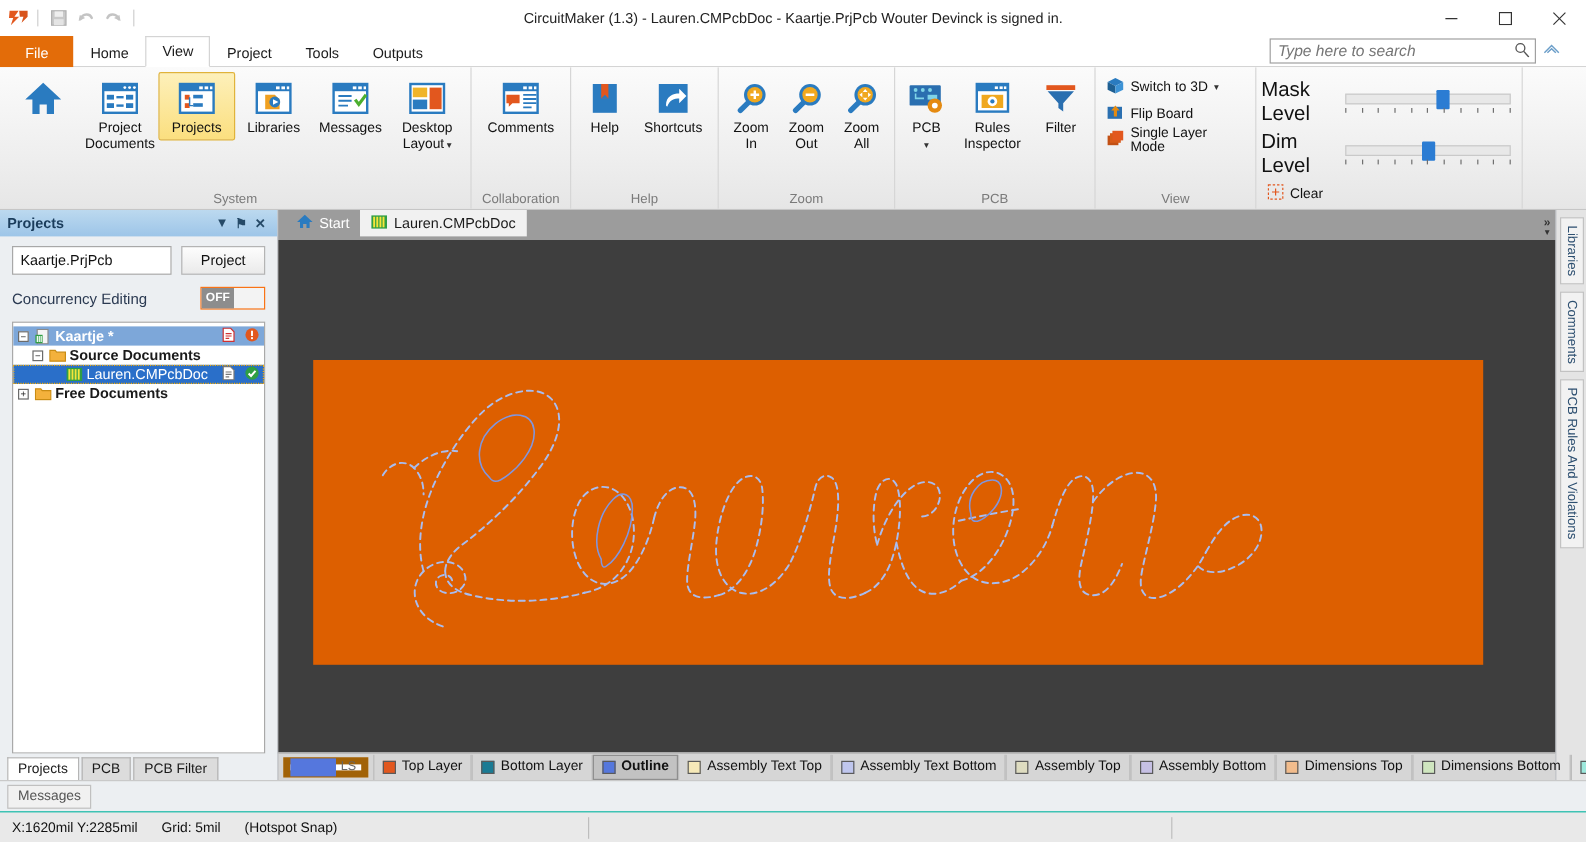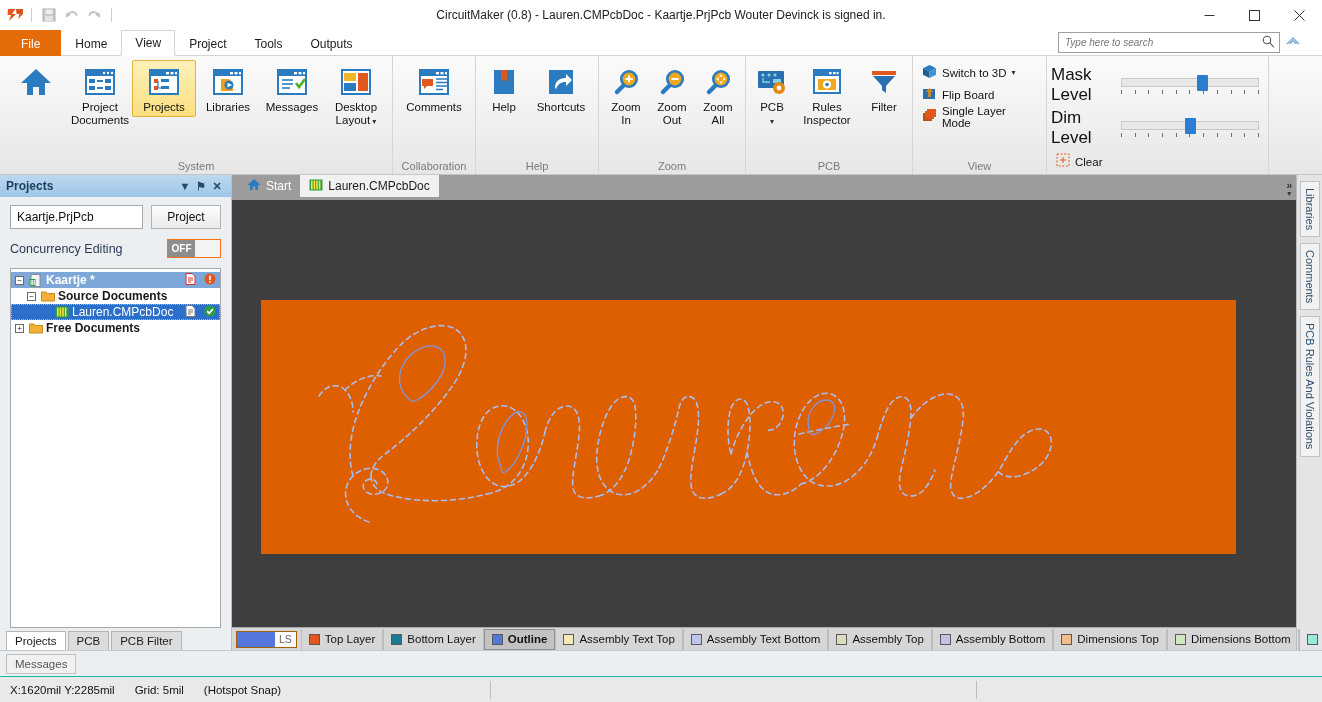--- a/index.html
+++ b/index.html
@@ -46,21 +46,21 @@
     background: #fff; border-color: #d4d4d4; border-bottom: 1px solid #fff; z-index: 3;
   }
   .search-wrap {
     position: absolute; right: 22px; top: 2px; display: flex; align-items: center;
   }
   .searchbox {
     width: 222px; height: 21px; border: 1px solid #a0a0a0; background: #fff;
     display: flex; align-items: center; padding: 0 4px 0 6px;
   }
   .searchbox input {
-    border: 0; outline: 0; flex: 1; font-size: 10px; font-style: italic;
+    border: 0; outline: 0; flex: 1; font-size: 13px; font-style: italic;
     color: #888; font-family: "Liberation Sans", sans-serif; background: transparent;
   }
   .help-glyph { margin-left: 6px; color: #5b8db8; font-size: 13px; }
 
   
   .ribbon {
     flex: 0 0 119px; height: 119px; display: flex; align-items: stretch;
     background: linear-gradient(#fbfbfb, #eeeeee 65%, #e6e6e6);
     border-bottom: 1px solid #c6c6c6; position: relative; overflow: hidden;
   }
@@ -154,21 +154,21 @@
     position: absolute; left: 29px; top: 100px; width: 975px; height: 254px;
     background: #dd5f00;
   }
   .board svg { position: absolute; left: 0; top: 0; }
 
   .layerbar {
     height: 23px; flex: 0 0 23px; background: #d6d6d6; display: flex; align-items: center;
     padding: 0 2px; gap: 0px; border-top: 1px solid #a9a9a9; position: relative;
   }
   .lschip {
-    display: flex; align-items: center; height: 17px; border: 1px solid #a16207; background: #fff; margin: 0 4px 0 2px;
+    display: flex; align-items: center; height: 17px; border: 6px solid #a16207; background: #fff; margin: 0 4px 0 2px;
   }
   .lschip .sw { width: 38px; height: 15px; background: #5577dd; }
   .lschip .tx { font-size: 10.5px; padding: 0 4px; color: #666; }
   .ltab {
     display: flex; align-items: center; gap: 5px; height: 21px; padding: 0 7px; font-size: 11.5px;
     border-left: 1px solid #bcbcbc; border-right: 1px solid #bcbcbc; color: #111; white-space: nowrap;
   }
   .ltab.active { background: #c2c2c2; font-weight: bold; border: 1px solid #8f8f8f; }
   .ltab .chip { width: 11px; height: 11px; border: 1px solid #5a5a5a; }
 
@@ -218,21 +218,21 @@
       </span>
       <span class="qat-btn">
         <svg width="15" height="14" viewBox="0 0 15 14">
             <path d="M12 8 C10 3, 4 3, 2.5 7" stroke="#c4c4c4" stroke-width="2" fill="none" stroke-linecap="round"></path>
             <path d="M13.5 9.5 L12.5 4.5 L8 7 Z" fill="#c4c4c4"></path>
           </svg>
       </span>
       <span class="sep"></span>
     </div>
 
-    <div class="title-text">CircuitMaker (0.8) - Lauren.CMPcbDoc - Kaartje.PrjPcb Wouter Devinck is signed in.</div>
+    <div class="title-text">CircuitMaker (1.3) - Lauren.CMPcbDoc - Kaartje.PrjPcb Wouter Devinck is signed in.</div>
 
     <div class="wincontrols">
       <div class="wc">
         <svg width="11" height="11" viewBox="0 0 11 11">
             <line x1="0.5" y1="5.5" x2="10.5" y2="5.5" stroke="#333" stroke-width="1"></line>
           </svg>
       </div>
       <div class="wc">
         <svg width="11" height="11" viewBox="0 0 11 11">
             <rect x="0.5" y="0.5" width="10" height="10" fill="none" stroke="#333" stroke-width="1"></rect>

